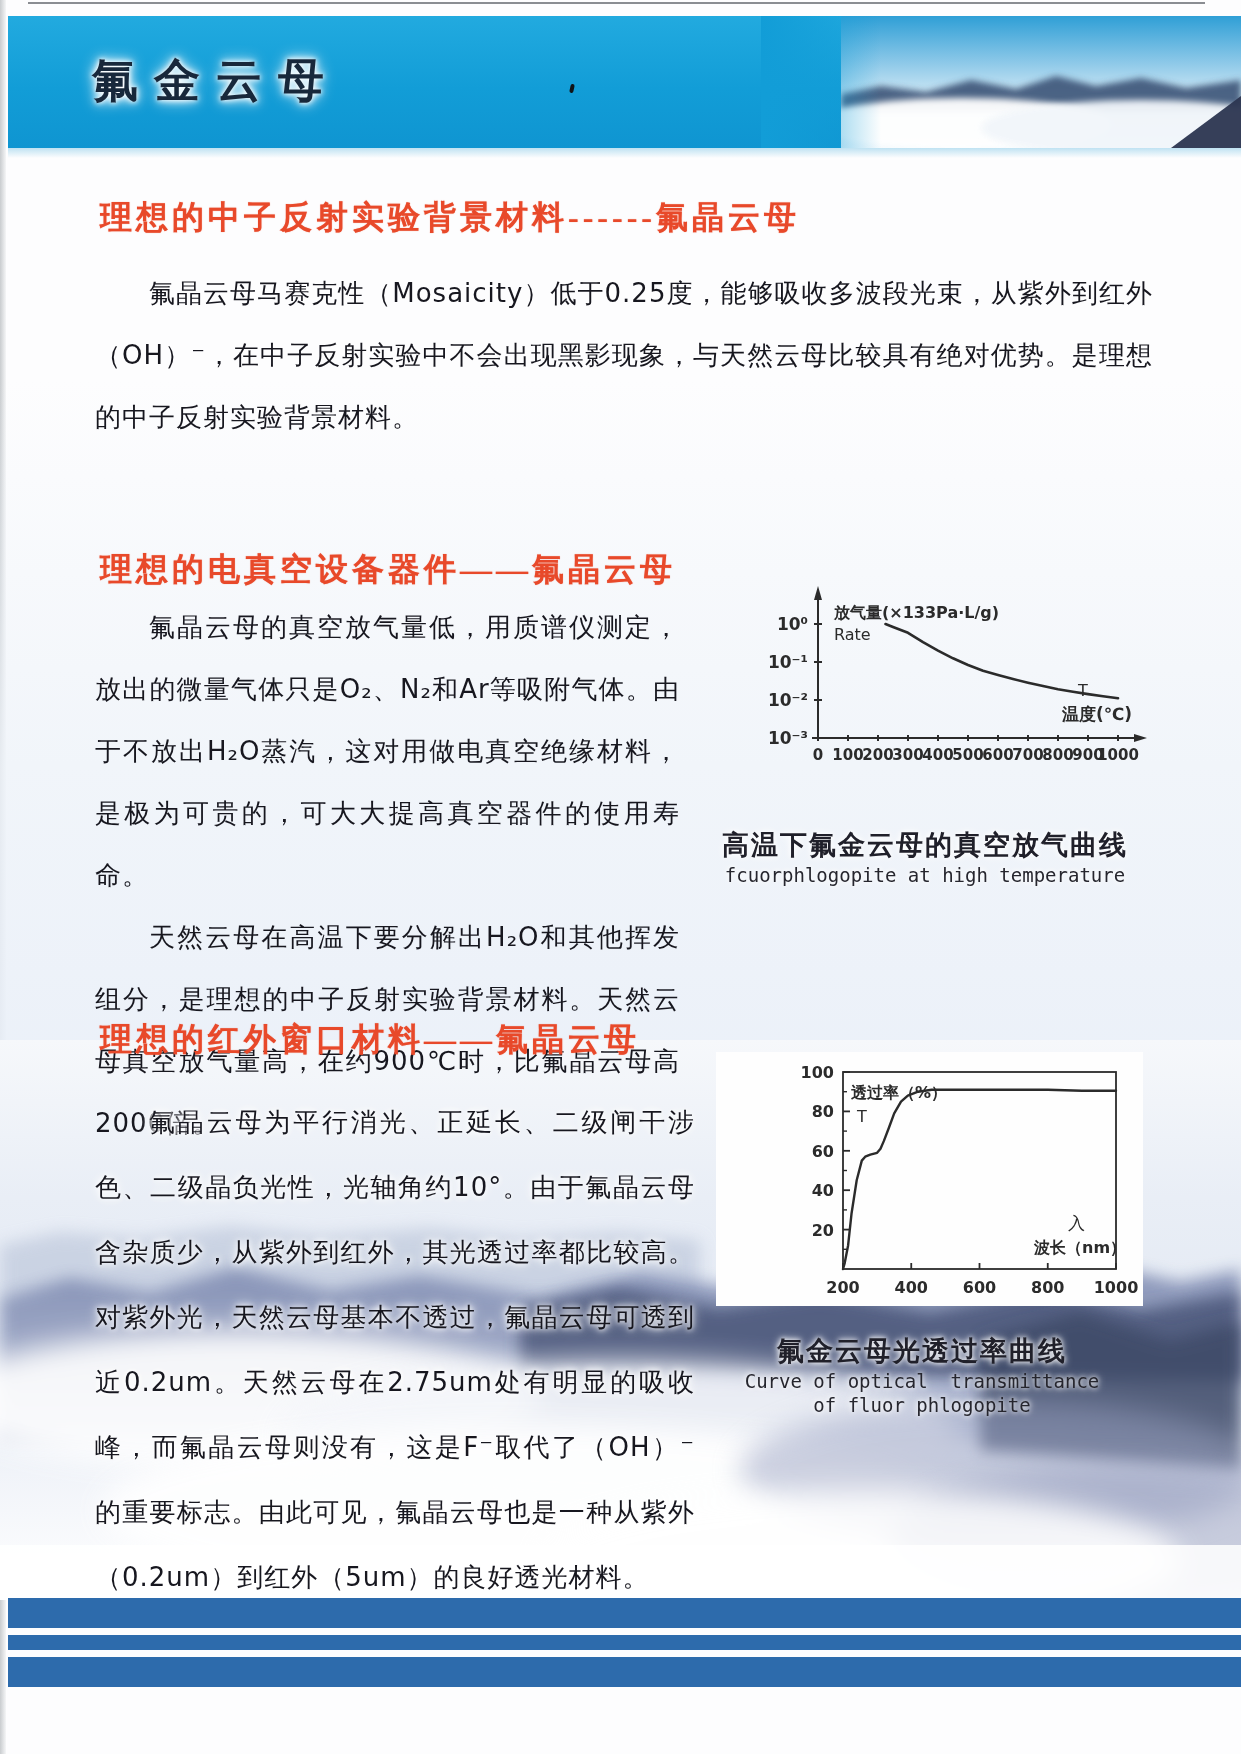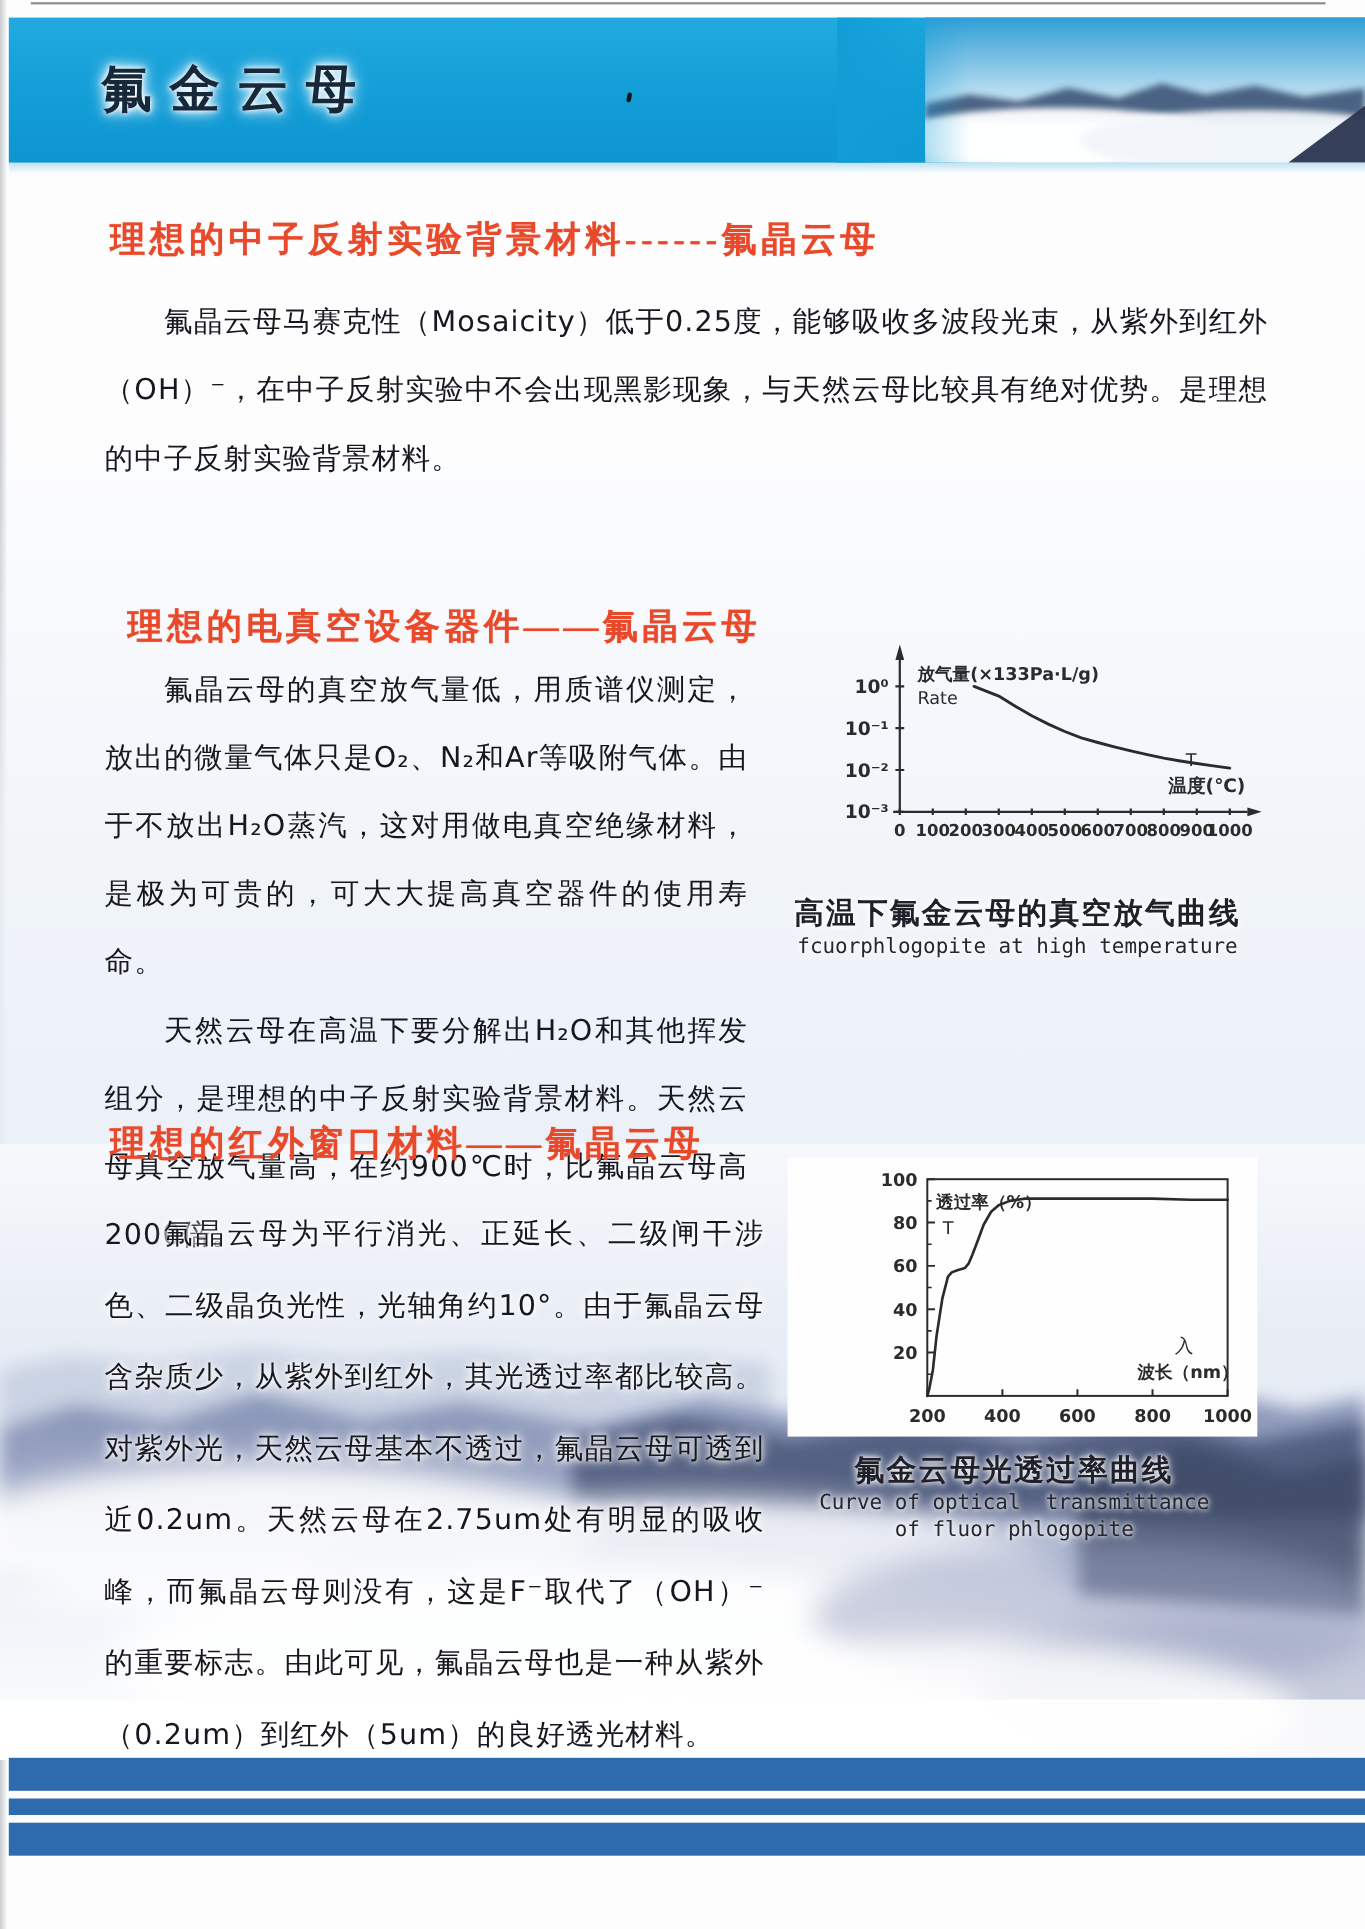--- a/index.html
+++ b/index.html
@@ -25,21 +25,21 @@
   
   .sec-heading{position:absolute;font-weight:bold;color:#e8492a;letter-spacing:4px;font-size:32px;
     text-shadow:0 0 1px rgba(232,73,42,.6);font-family:Liberation Serif, serif;}
   .body-par{position:absolute;font-size:26px;line-height:62px;text-align:justify;letter-spacing:1px;
     color:#17171f;}
   .body-par p{margin:0;text-indent:54px;}
   .halo{text-shadow:0 0 5px #fff,0 0 9px #fff,0 0 14px rgba(255,255,255,.9);}
   
   .chart1-wrap{position:absolute;left:700px;top:538px;width:460px;height:228px;}
   .chart2-panel{position:absolute;left:716px;top:1052px;width:427px;height:254px;background:#fefefe;z-index:2;}
-  .chart-caption{position:absolute;text-align:center;z-index:3;}
+  .chart-caption{position:absolute;text-align:center;z-index:3;margin-top:15px;}
   .cap-cn{font-size:27px;font-weight:bold;letter-spacing:2px;color:#20202a;
     text-shadow:0 0 5px #fff,0 0 9px #fff;}
   .cap-en{font-family:"DejaVu Sans Mono","Liberation Mono",monospace;font-size:19px;line-height:24px;
     color:#26262e;white-space:pre;text-shadow:0 0 5px #fff,0 0 8px #fff;}
   svg text{font-family:"DejaVu Sans","Liberation Sans",sans-serif;}
   
   .scenery{position:absolute;left:0;top:1040px;width:1241px;height:560px;z-index:0;}
   
   .stripe{position:absolute;left:8px;right:0;background:#2d6bac;z-index:4;}
   .stripe.s1{top:1598px;height:30px;}
@@ -122,21 +122,21 @@
   <div class="header-under"></div>
   <div class="scan-speck"></div>
 
   <div class="content">
 
     <div class="sec-heading" style="left:100px;top:196px;">理想的中子反射实验背景材料------氟晶云母</div>
     <div class="body-par" style="left:95px;top:262px;width:1058px;">
       <p>氟晶云母马赛克性（Mosaicity）低于0.25度，能够吸收多波段光束，从紫外到红外（OH）⁻，在中子反射实验中不会出现黑影现象，与天然云母比较具有绝对优势。是理想的中子反射实验背景材料。</p>
     </div>
 
-    <div class="sec-heading" style="left:100px;top:548px;margin-left:16px;">理想的电真空设备器件——氟晶云母</div>
+    <div class="sec-heading" style="left:100px;top:548px;">理想的电真空设备器件——氟晶云母</div>
     <div class="body-par" style="left:95px;top:596px;width:585px;">
       <p>氟晶云母的真空放气量低，用质谱仪测定，放出的微量气体只是O₂、N₂和Ar等吸附气体。由于不放出H₂O蒸汽，这对用做电真空绝缘材料，是极为可贵的，可大大提高真空器件的使用寿命。</p>
       <p>天然云母在高温下要分解出H₂O和其他挥发组分，是理想的中子反射实验背景材料。天然云母真空放气量高，在约900℃时，比氟晶云母高2000倍。</p>
     </div>
 
     <div class="chart1-wrap">
       <svg id="chart1-svg" viewBox="0 0 460 228" width="460" height="228">
           <line x1="118" y1="200" x2="118" y2="58" stroke="#2b2b2b" stroke-width="2"></line>
           <polygon points="114,62 118,48 122,62" fill="#2b2b2b"></polygon>
           <line x1="112" y1="200" x2="434" y2="200" stroke="#2b2b2b" stroke-width="2"></line>

